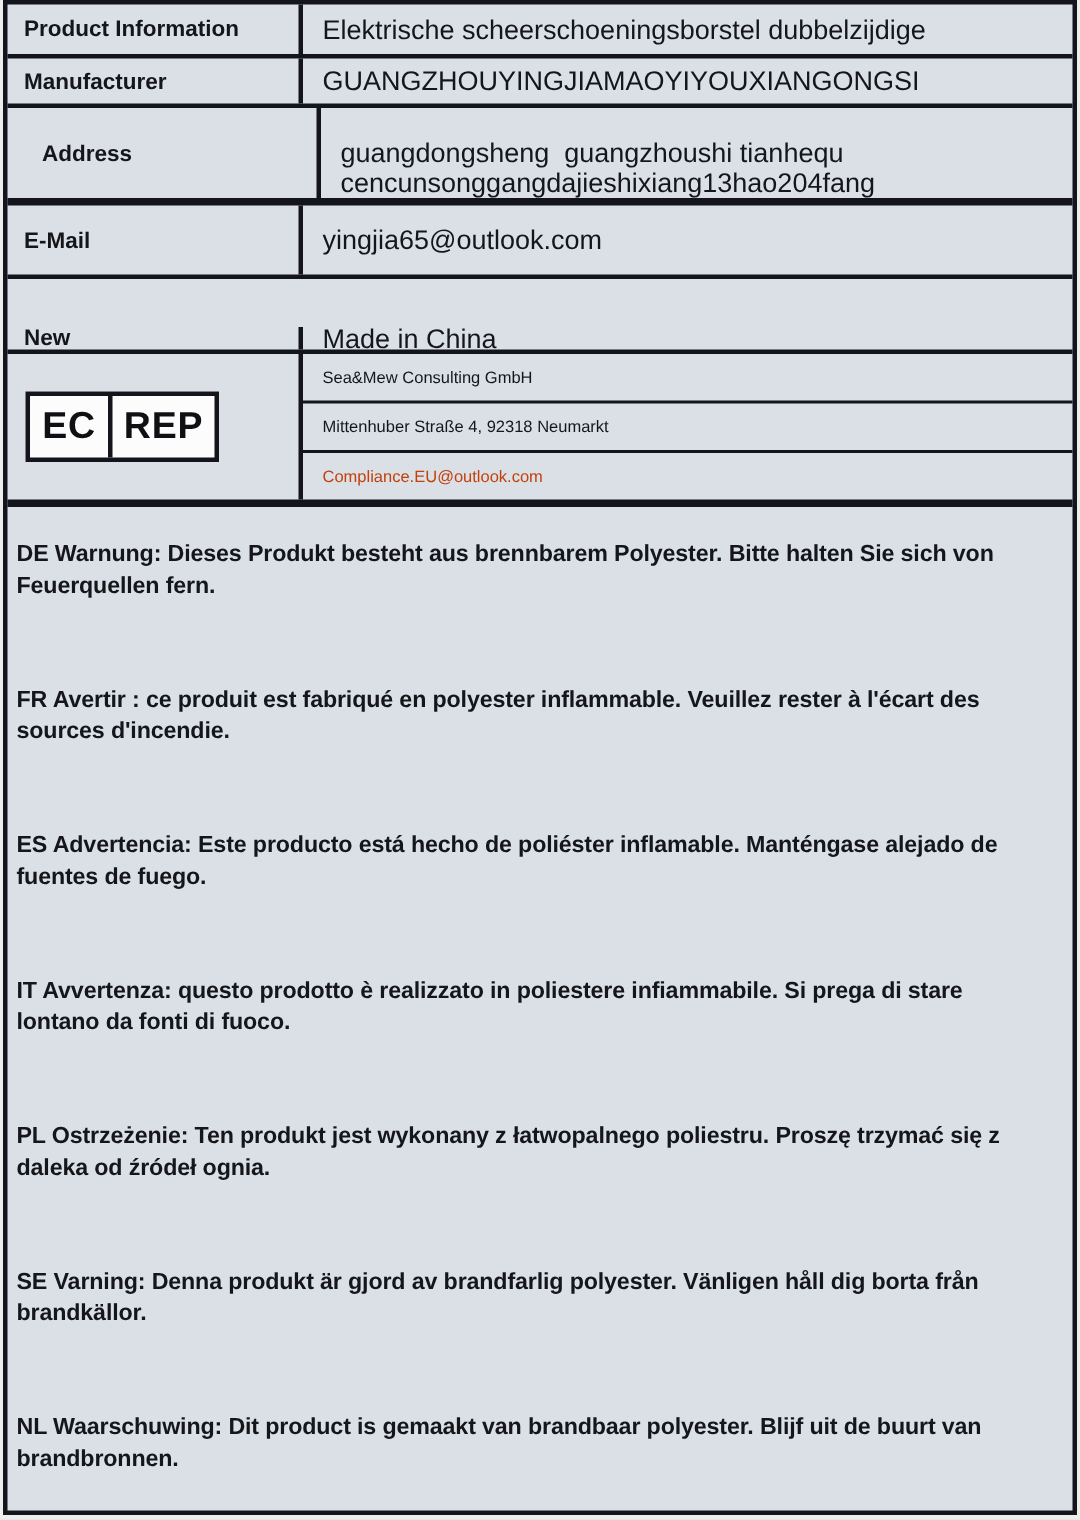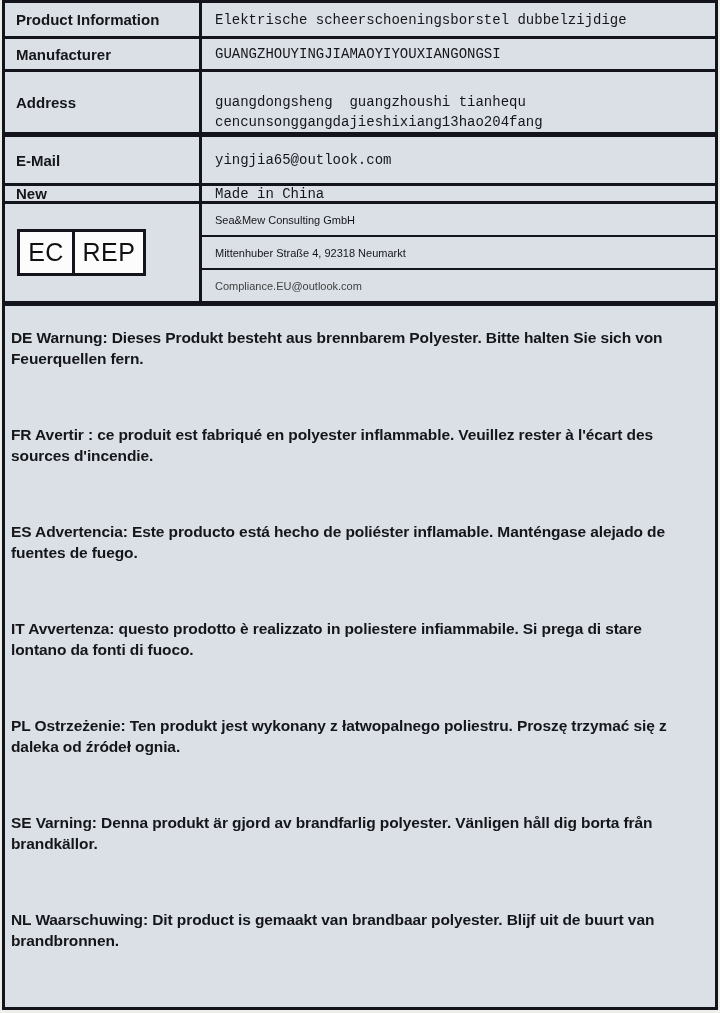--- a/index.html
+++ b/index.html
@@ -17,65 +17,65 @@
     width: 716px; height: 1010px;
     background: #dbe0e7;
     border: 3px solid #14151c;
     display: flex;
     flex-direction: column;
   }
   .row { display: flex; border-bottom: 3px solid #14151c; flex: 0 0 auto; }
   .row.thick { border-bottom-width: 5px; }
   .r1 { height: 36px; }
   .r2 { height: 33px; }
-  .r3 { height: 65px; }
+  .r3 { height: 65px; padding-left: 12px; }
   .r4 { height: 49px; }
-  .r5 { height: 18px; }
+  .r5 { height: 18px; margin-top: 32px; }
   .r6 { height: 102px; }
   .label {
     width: 197px;
     border-right: 3px solid #14151c;
     display: flex; align-items: center;
     padding-left: 11px;
     font-weight: 700; font-size: 15px;
   }
   .value {
     flex: 1;
     display: flex; align-items: center;
     padding-left: 13px; padding-right: 6px;
-    font-size: 14px; line-height: 20px; font-family: Liberation Mono, monospace;
+    font-size: 18px; line-height: 20px;
   }
   .addr { white-space: pre-wrap; margin-top: 20px; }
   .ecrep-cell {
     width: 197px;
     border-right: 3px solid #14151c;
     display: flex; align-items: center;
     padding-left: 12px;
   }
   .ecrep-box {
     width: 129px; height: 47px;
     background: #fcfcfc;
     border: 3px solid #14151c;
     display: flex;
   }
   .ecrep-seg {
     display: flex; align-items: center; justify-content: center;
-    font-weight: 400; font-size: 25px; letter-spacing: 0.5px; color: #101014;
+    font-weight: 700; font-size: 25px; letter-spacing: 0.5px; color: #101014;
   }
   .ecrep-ec { width: 55px; border-right: 3px solid #14151c; }
   .ecrep-rep { flex: 1; }
   .ecrep-rows { flex: 1; display: flex; flex-direction: column; }
   .ecrep-sub {
     flex: 1;
     display: flex; align-items: center;
     padding-left: 13px;
     font-size: 11px;
   }
   .ecrep-sub + .ecrep-sub { border-top: 2px solid #14151c; }
-  .link-blue { color: #404040; }
+  .link-blue { color: #c2410c; }
   .warnings { flex: 1 1 auto; padding: 22px 21px 0 6px; overflow: hidden; }
   .warning {
     font-weight: 700;
     font-size: 15.5px;
     line-height: 20.5px;
     letter-spacing: -0.1px;
     margin-bottom: 56px;
   }
 </style>
 </head>

